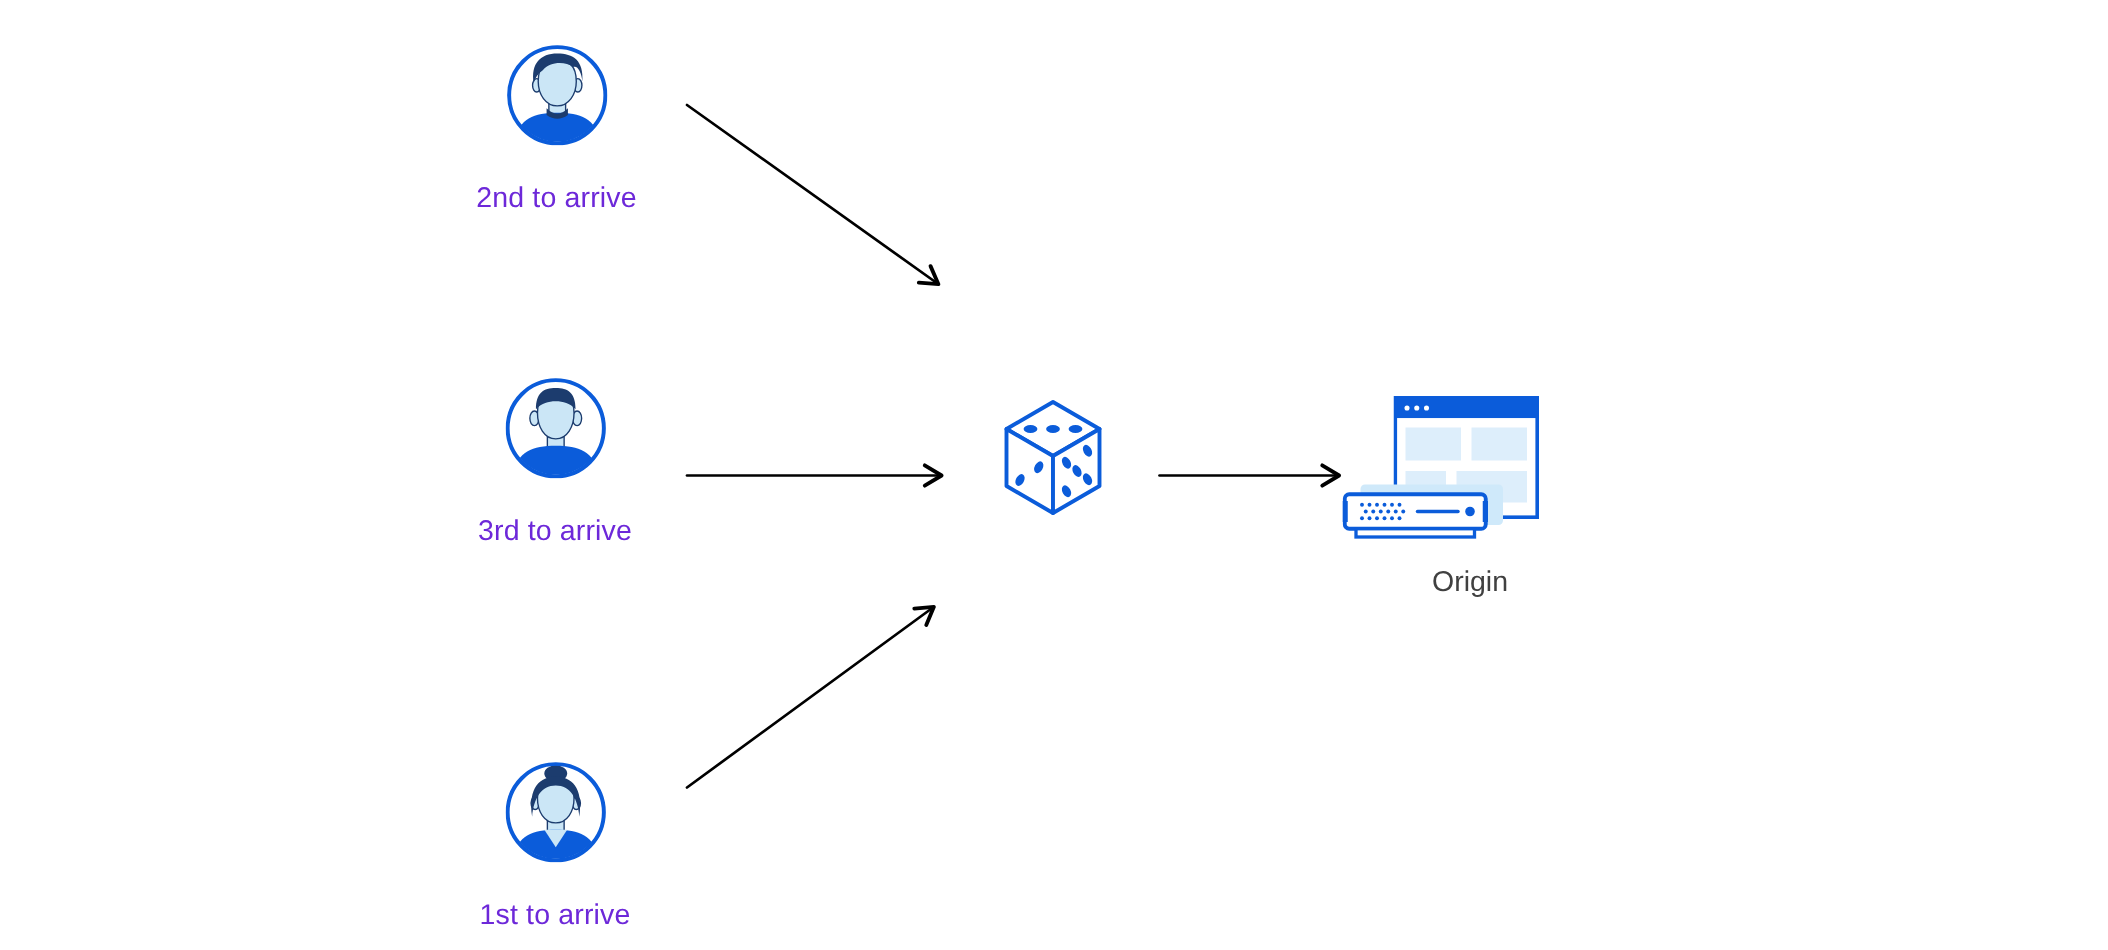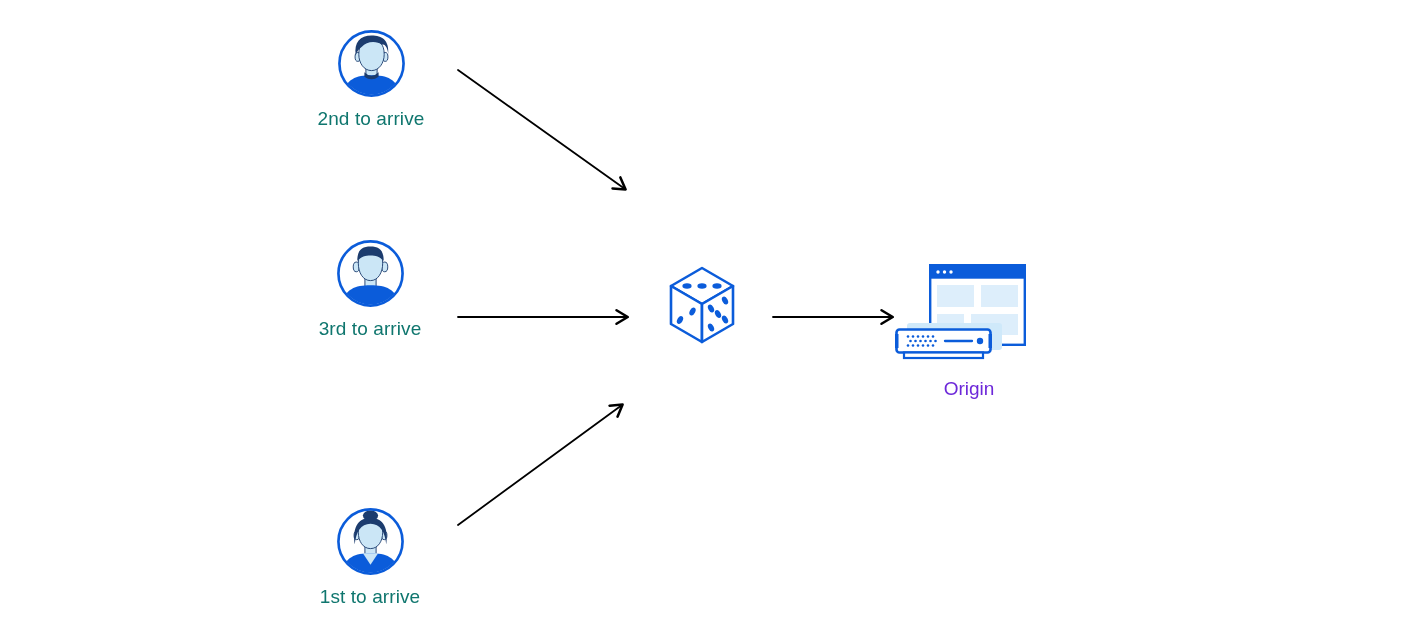--- a/index.html
+++ b/index.html
@@ -17,35 +17,35 @@
     width: 1405px; height: 633px;
     pointer-events: none;
   }
   .node {
     position: absolute;
     display: flex;
     flex-direction: column;
     align-items: center;
   }
   .node-label {
-    margin-top: 11px;
+    margin-top: 25px;
     font-size: 19px;
     line-height: 22px;
-    color: #0f766e;
+    color: #6d28d9;
     letter-spacing: 0.1px;
     white-space: nowrap;
     text-align: center;
   }
   .user-node { width: 160px; }
   .origin-node { width: 160px; height: 140px; }
   .origin-art { position: relative; width: 160px; height: 102px; }
   .browser-svg { position: absolute; left: 44px; top: 0; }
   .server-svg  { position: absolute; left: 10px; top: 58px; }
-  .origin-label { position: absolute; left: 4px; top: 114px; width: 160px;
-    font-size: 19px; color: #6d28d9; text-align: center; }
+  .origin-label { position: absolute; left: 15px; top: 114px; width: 160px;
+    font-size: 19px; color: #404040; text-align: center; }
 </style>
 </head>
 <body>
 
 <div class="canvas">
 
   <svg class="arrows-layer" width="1405" height="633" viewBox="0 0 1405 633" xmlns="http://www.w3.org/2000/svg">
     <defs>
       <marker id="chev" viewBox="0 0 12 12" refX="9" refY="6" markerWidth="10" markerHeight="10" orient="auto-start-reverse">
         <path d="M2,1.5 L9.5,6 L2,10.5" fill="none" stroke="#000000" stroke-width="1.7" stroke-linecap="round" stroke-linejoin="round"></path>
@@ -73,21 +73,21 @@
         <rect x="27.5" y="34" width="11" height="13" fill="#cbe6f6" stroke="#1c3c6e" stroke-width="0.9"></rect>
         <path d="M20.5,24 C20.5,13.5 25,10.5 33,10.5 C41,10.5 45.5,13.5 45.5,24 C45.5,32.5 40.5,40 33,40 C25.5,40 20.5,32.5 20.5,24 Z" fill="#cbe6f6" stroke="#1c3c6e" stroke-width="0.9"></path>
         <path d="M17.5,25 C15.5,12 22,5.5 33,5.5 C43.5,5.5 50.5,10 49.5,24 C49,17.5 46,13 43.5,14.5 C38,10.5 28,11 23.5,16.5 C20.5,18.5 18.5,21.5 17.5,25 Z" fill="#1c3c6e"></path>
         <path d="M4,66 C7,48.5 17,44.5 33,44.5 C49,44.5 59,48.5 62,66 Z" fill="#0b5cda"></path>
         <path d="M26,41.5 Q33,48.5 40,41.5 L40,46 Q33,51 26,46 Z" fill="#1c3c6e"></path>
       </g>
     </svg>
     <div class="node-label">2nd to arrive</div>
   </div>
 
-  <div class="node user-node" style="left:290px; top:240px;">
+  <div class="node user-node" style="left:290px; top:252px;">
     <svg width="67" height="67" viewBox="0 0 66 66" xmlns="http://www.w3.org/2000/svg">
       <defs>
           <clipPath id="c2">
             <circle cx="33" cy="33" r="30.6"></circle>
           </clipPath>
         </defs>
       <circle cx="33" cy="33" r="31.6" fill="#ffffff" stroke="#0b5cda" stroke-width="2.6"></circle>
       <g clip-path="url(#c2)">
         <ellipse cx="19" cy="26.5" rx="3" ry="4.8" fill="#cbe6f6" stroke="#1c3c6e" stroke-width="0.9"></ellipse>
         <ellipse cx="47" cy="26.5" rx="3" ry="4.8" fill="#cbe6f6" stroke="#1c3c6e" stroke-width="0.9"></ellipse>

